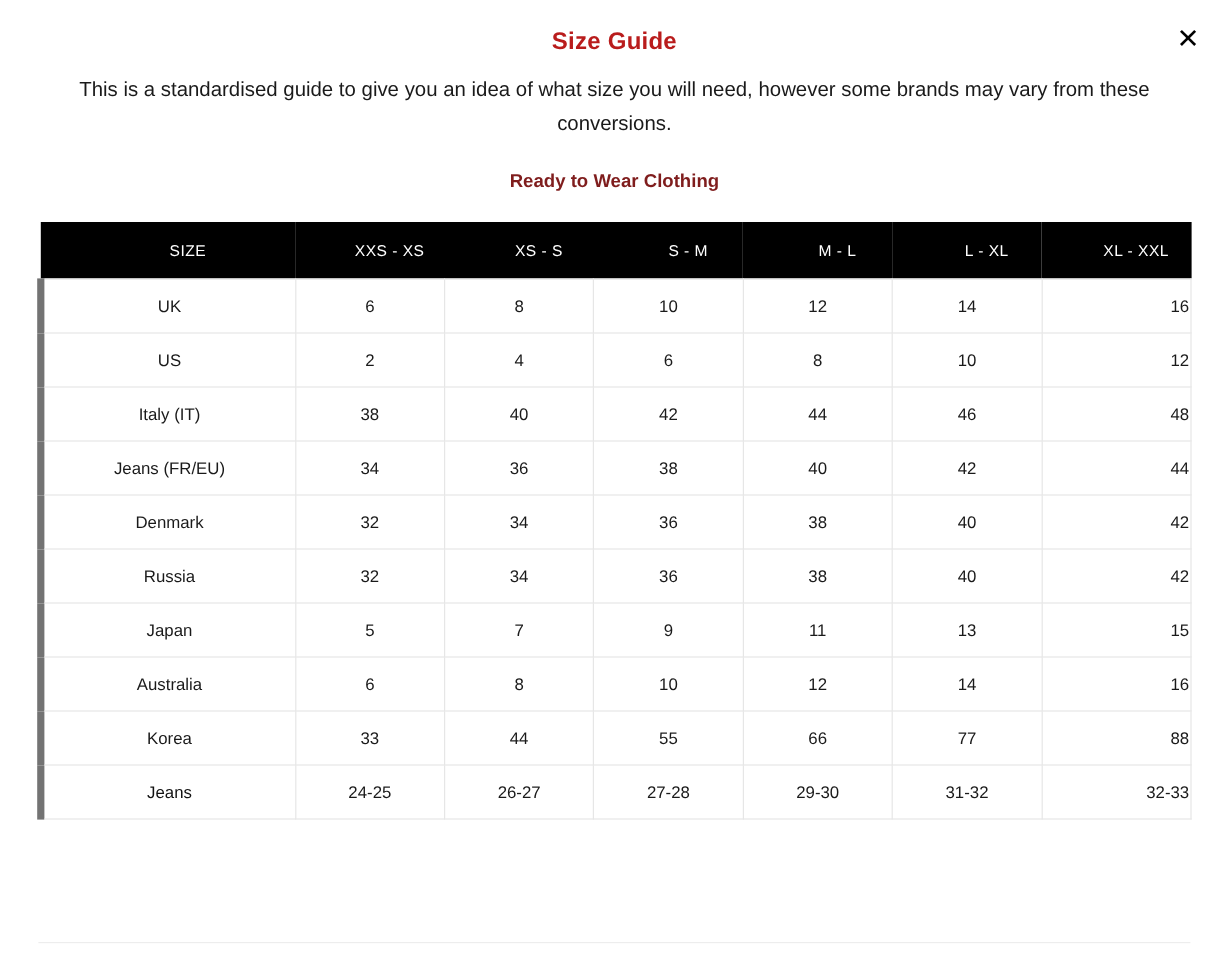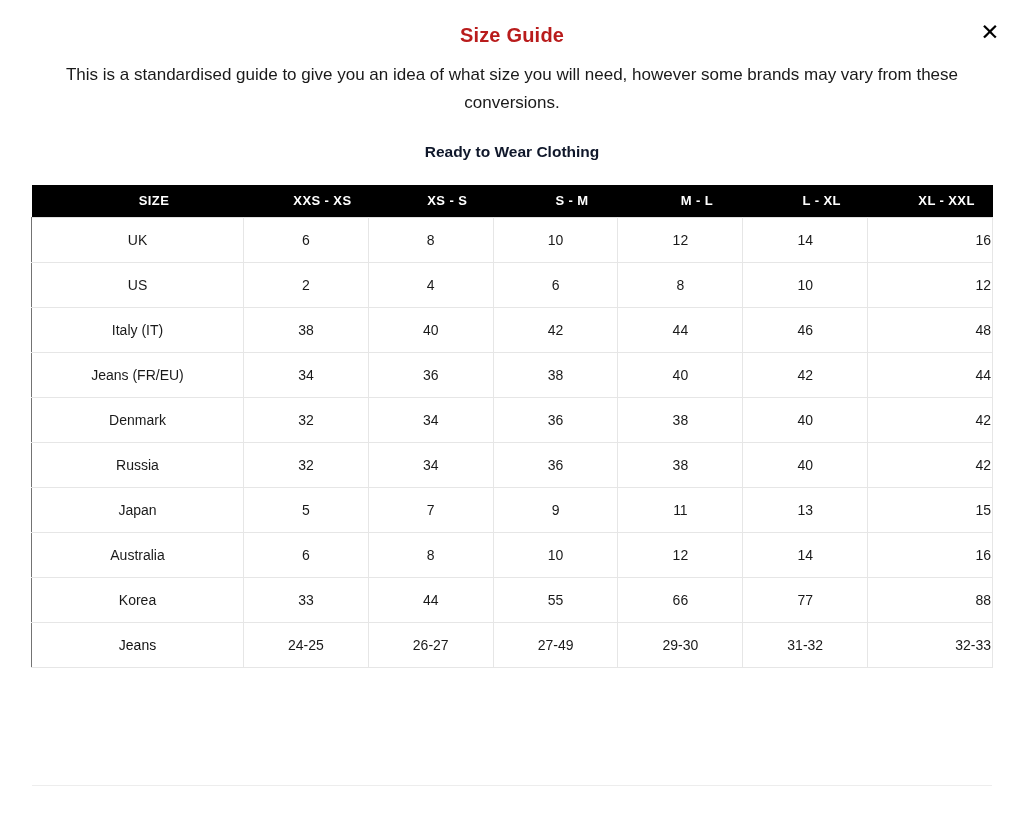--- a/index.html
+++ b/index.html
@@ -53,55 +53,55 @@
     font-size: 17px;
     line-height: 28px;
     color: #1a1a1a;
     font-weight: 400;
   }
   .section-title {
     margin: 26px 0 0 0;
     text-align: center;
     font-size: 15.5px;
     font-weight: bold;
-    color: #0f172a;
+    color: #7f1d1d;
   }
   .table-wrap {
     width: 962px;
     margin: 24px auto 0 auto;
   }
   table.size-table {
     width: 100%;
     border-collapse: collapse;
     table-layout: fixed;
   }
   table.size-table thead th {
     background: #000000;
     color: #ffffff;
     font-size: 13px;
-    font-weight: bold;
-    height: 32px;
+    font-weight: normal;
+    height: 47px;
     letter-spacing: 0.4px;
     text-align: center;
     border: none;
     padding-left: 34px;
   }
   table.size-table tbody td {
     height: 45px;
     text-align: center;
     font-size: 14px;
     color: #1a1a1a;
     border: 1px solid #e6e6e6;
     border-top: none;
   }
   table.size-table tbody tr:first-child td {
     border-top: 1px solid #e0e0e0;
   }
   table.size-table tbody td:first-child {
-    border-left: 1px solid #737373;
+    border-left: 6px solid #737373;
   }
   table.size-table tbody td:last-child {
     border-right: 1px solid #e6e6e6;
     text-align: right;
   }
   table.size-table tbody tr.bold-row td:first-child {
     font-weight: normal;
     color: #111111;
   }
   .col-label { width: 212px; }
@@ -219,21 +219,21 @@
             <td>44</td>
             <td>55</td>
             <td>66</td>
             <td>77</td>
             <td>88</td>
           </tr>
           <tr class="bold-row">
             <td class="col-label">Jeans</td>
             <td>24-25</td>
             <td>26-27</td>
-            <td>27-49</td>
+            <td>27-28</td>
             <td>29-30</td>
             <td>31-32</td>
             <td>32-33</td>
           </tr>
         </tbody>
     </table>
   </div>
 
   <div class="bottom-divider"></div>
 </div>

